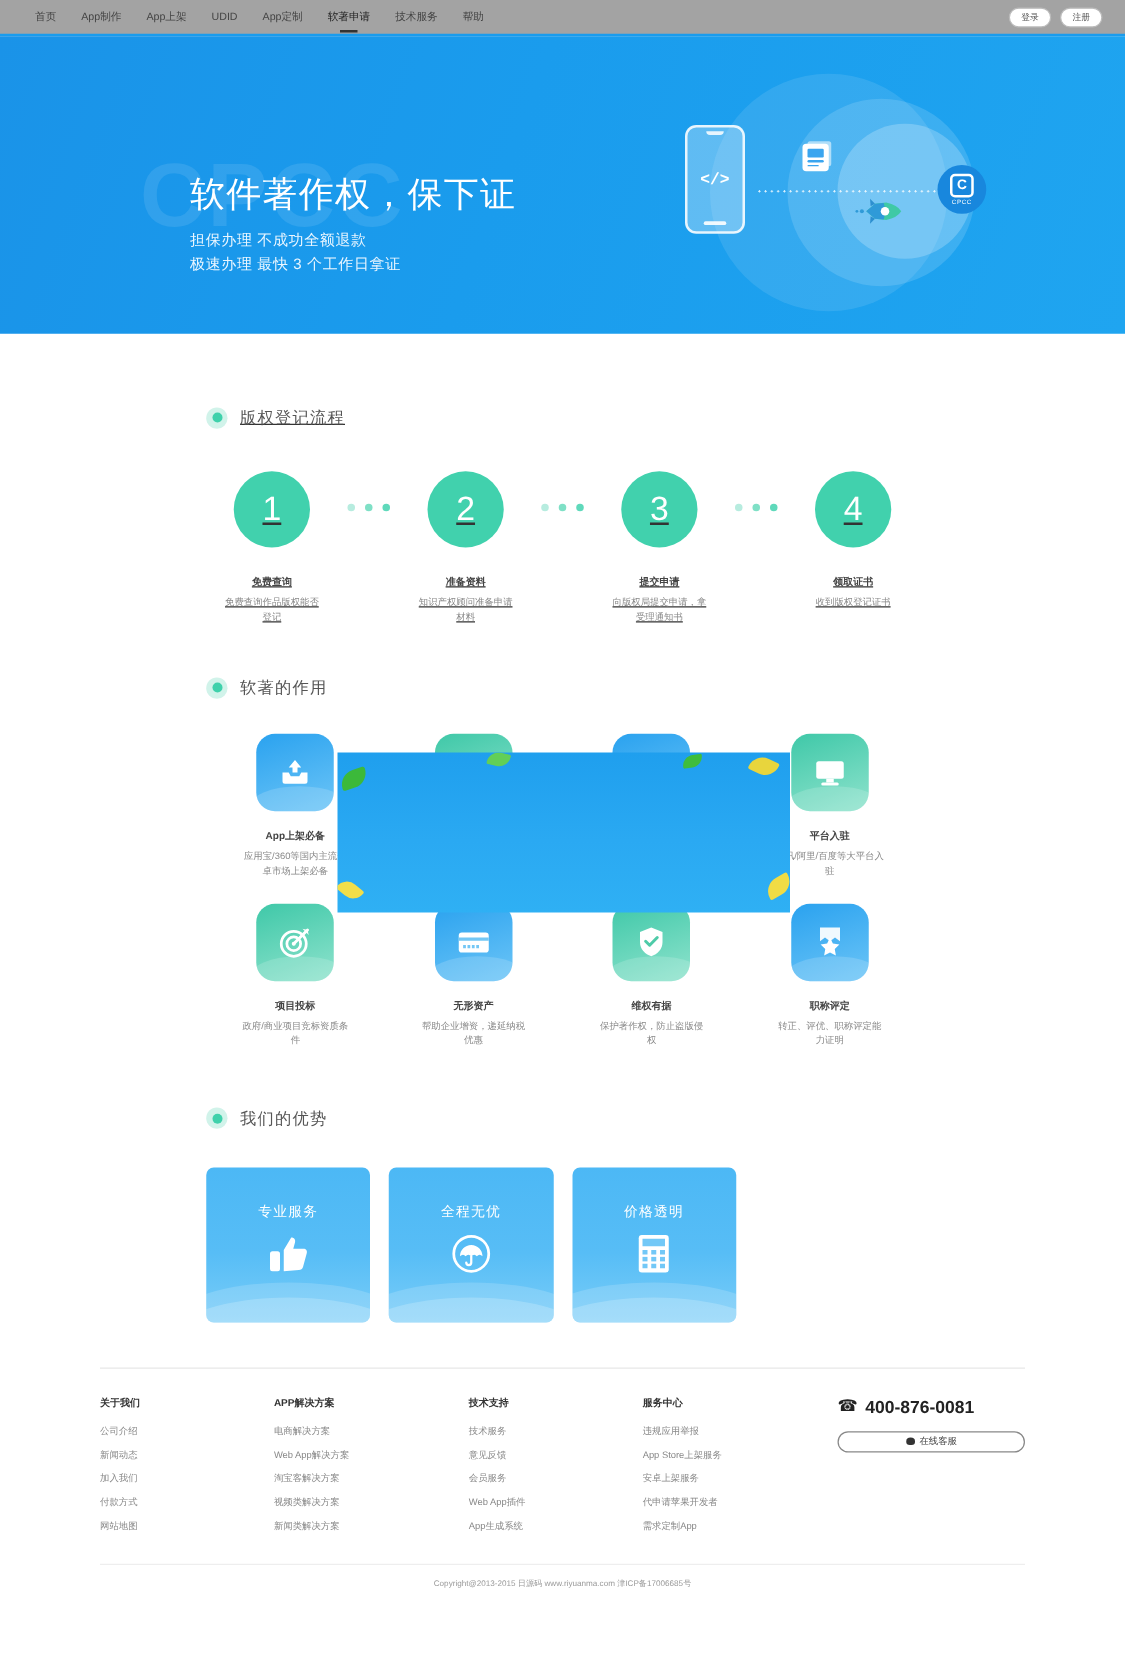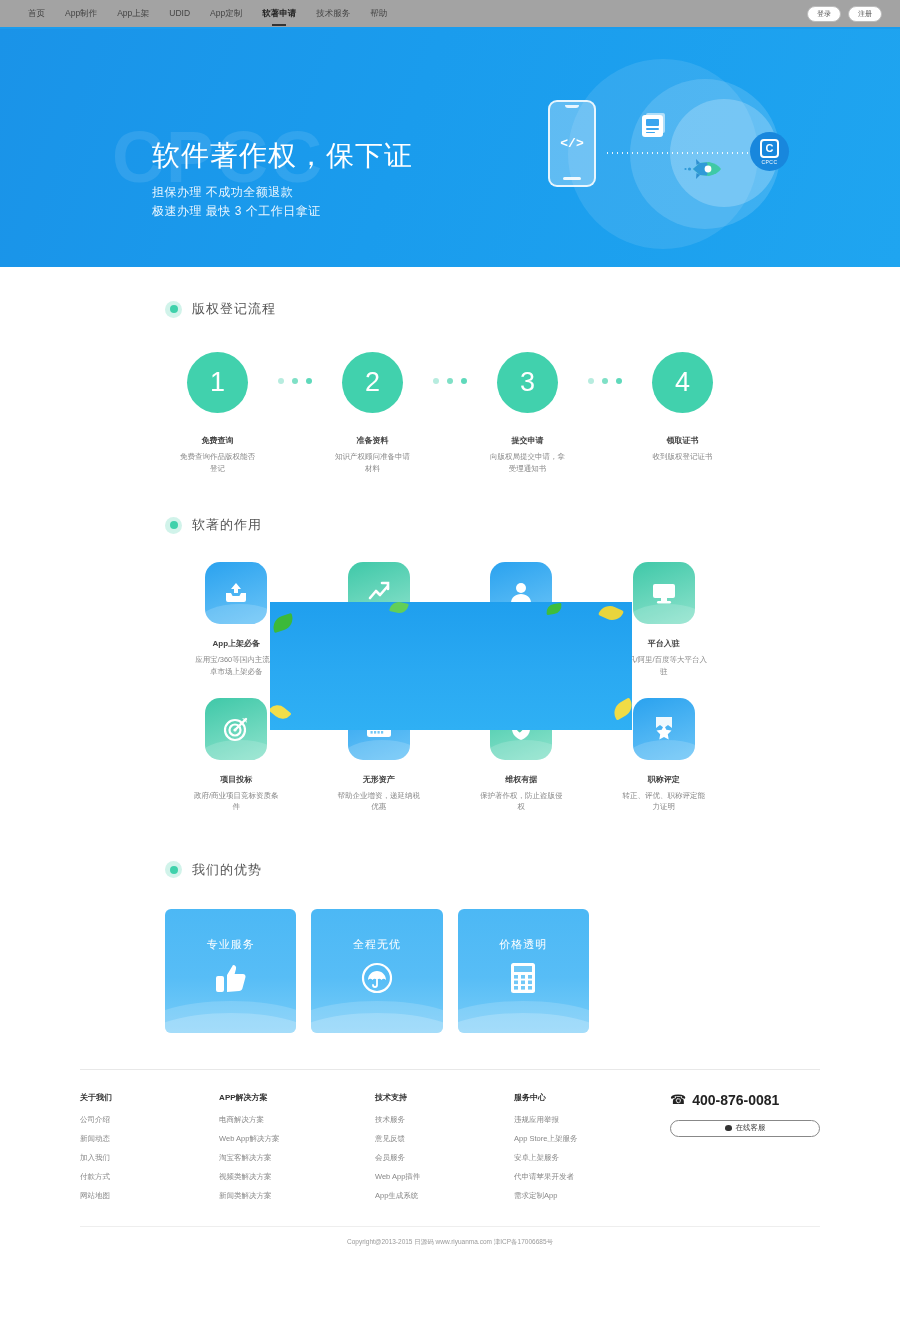--- a/index.html
+++ b/index.html
@@ -24,21 +24,21 @@
   .nav-items { display: flex; align-items: center; gap: 0px; }
   .nav-item {
     position: relative;
     font-size: 8.5px;
     color: #444;
     padding: 0 10px;
     line-height: 27px;
     white-space: nowrap;
     cursor: pointer;
   }
-  .nav-item.active { color: #222; font-weight: bold; }
+  .nav-item.active { color: #222; font-weight: normal; }
   .nav-item.active::after {
     content: "";
     position: absolute;
     left: 50%; transform: translateX(-50%);
     bottom: 1px;
     width: 14px; height: 2px;
     background: #333;
   }
   .nav-auth {
     margin-left: auto;
@@ -364,21 +364,21 @@
 
     <div class="badge-c">
       <div class="cmark">C</div>
       <div class="clabel">CPCC</div>
     </div>
   </div>
 </div>
 
 <div class="page">
 
-  <div class="section" style="padding-top:33px;">
+  <div class="section" style="padding-top:58px;text-decoration:underline;">
     <div class="sec-head">
       <span class="sec-dot">
           <i></i>
         </span>
       <span class="sec-title">版权登记流程</span>
     </div>
 
     <div class="process-wrap">
       <div class="proc-step">
         <div class="proc-circle">1</div>

